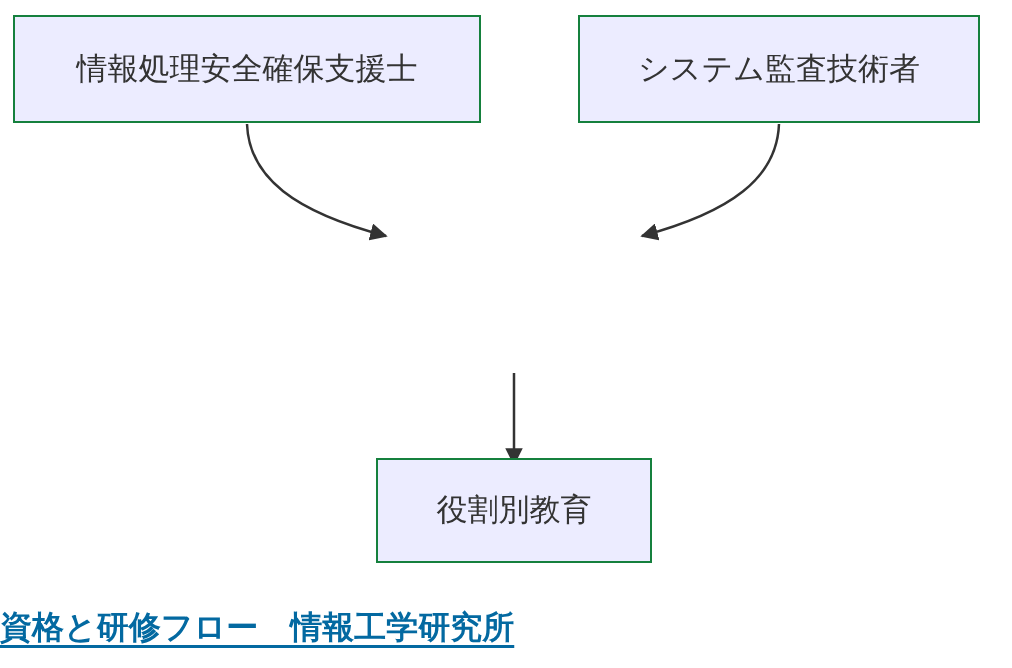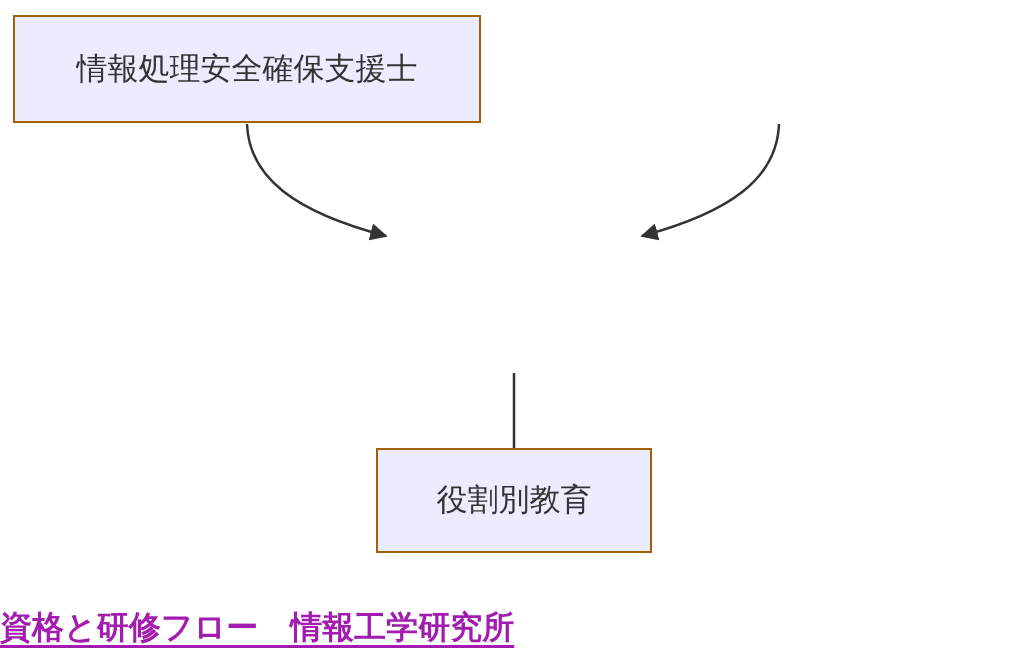--- a/index.html
+++ b/index.html
@@ -20,39 +20,39 @@
     position: absolute;
     left: 0;
     top: 0;
     width: 1012px;
     height: 668px;
     pointer-events: none;
   }
   .node {
     position: absolute;
     background: #ECECFF;
-    border: 2px solid #a16207;
+    border: 2px solid #15803d;
     color: #333333;
     display: flex;
     flex-direction: column;
     align-items: center;
     justify-content: center;
     text-align: center;
     font-size: 31px;
     line-height: 1.5;
   }
   .node-a { left: 13px;  top: 15px;  width: 468px; height: 108px; }
   .node-b { left: 578px; top: 15px;  width: 402px; height: 108px; }
   .node-c { left: 392px; top: 221px; width: 245px; height: 152px; }
-  .node-d { left: 376px; top: 448px; width: 276px; height: 105px; }
+  .node-d { left: 376px; top: 458px; width: 276px; height: 105px; }
   .caption {
     position: absolute;
     left: 0px;
     top: 606px;
-    color: #a21caf;
+    color: #0369a1;
     font-size: 32px;
     font-weight: bold;
     white-space: pre;
     text-decoration: underline;
     text-decoration-thickness: 3px;
     text-underline-offset: 7px;
   }
 </style>
 </head>
 <body>
@@ -67,20 +67,23 @@
     </defs>
     <path d="M 247 124 C 249 178 295 212 386 236" fill="none" stroke="#333333" stroke-width="2.5" marker-end="url(#arrowhead)"></path>
     <path d="M 779 124 C 777 178 731 212 642 236" fill="none" stroke="#333333" stroke-width="2.5" marker-end="url(#arrowhead)"></path>
     <path d="M 514 373 L 514 464" fill="none" stroke="#333333" stroke-width="2.5" marker-end="url(#arrowhead)"></path>
   </svg>
 
   <div class="node node-a">
     <span>情報処理安全確保支援士</span>
   </div>
 
+  <div class="node node-b">
+    <span>システム監査技術者</span>
+  </div>
 
 
   <div class="node node-d">
     <span>役割別教育</span>
   </div>
 
   <div class="caption">資格と研修フロー　情報工学研究所</div>
 
 </div>
 

